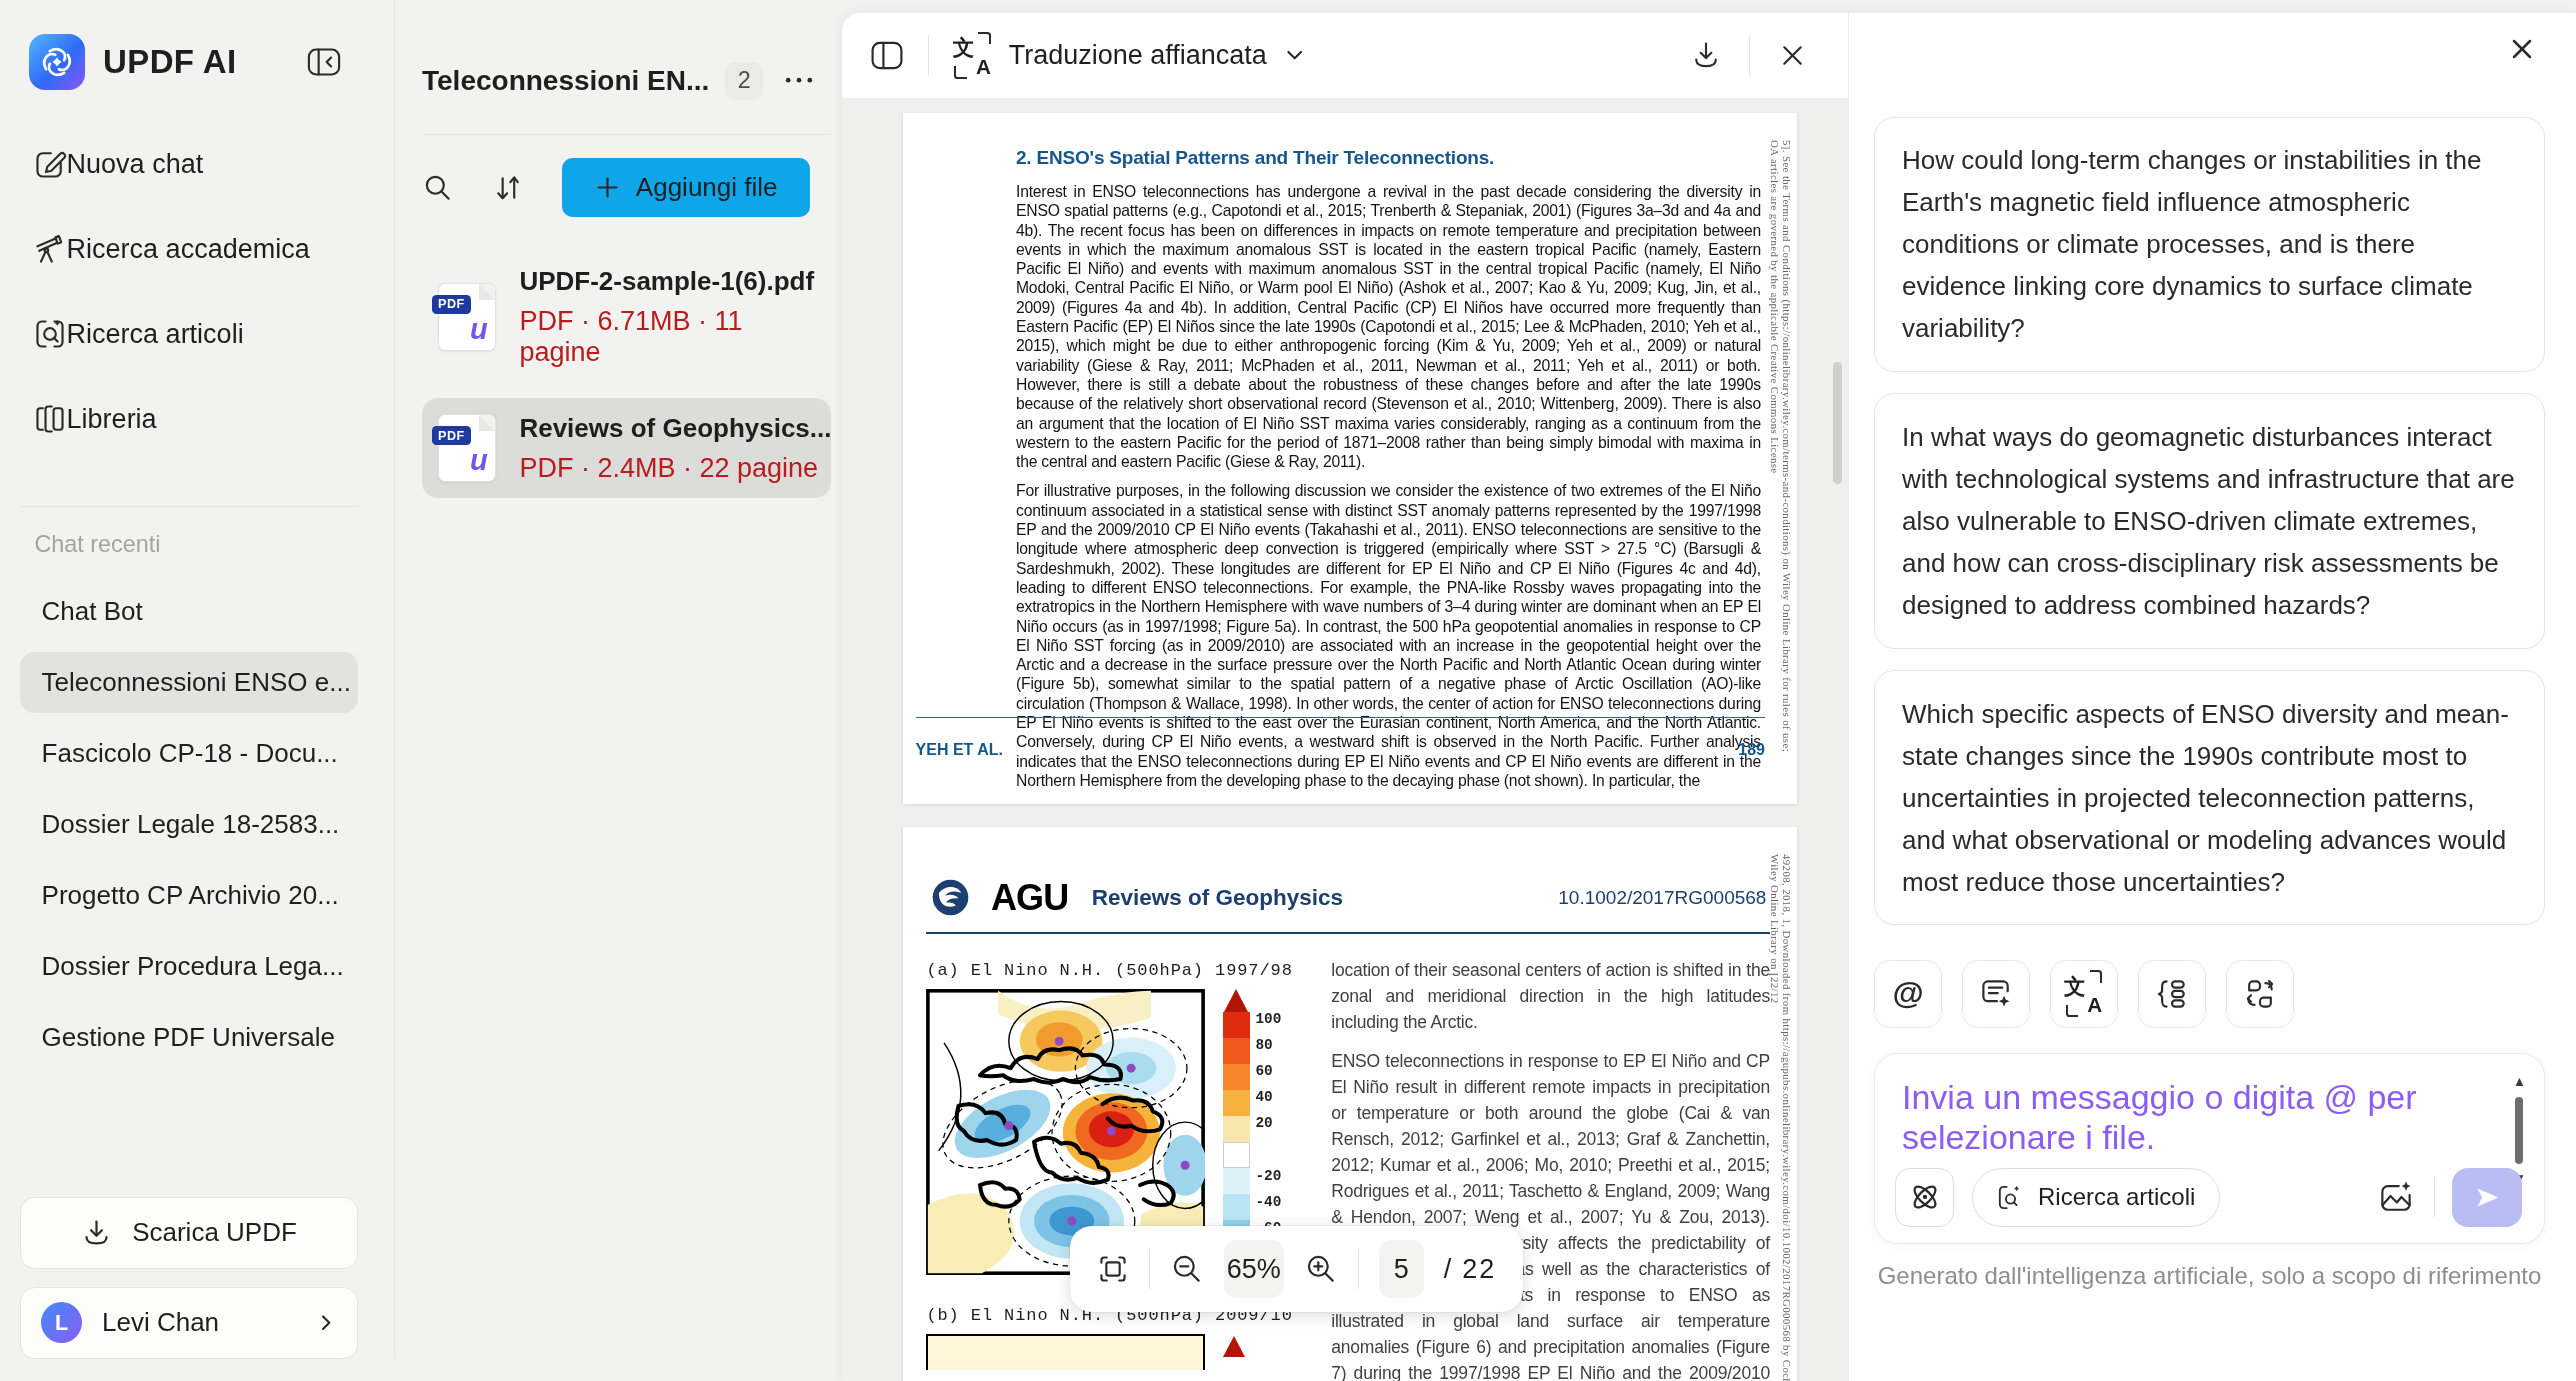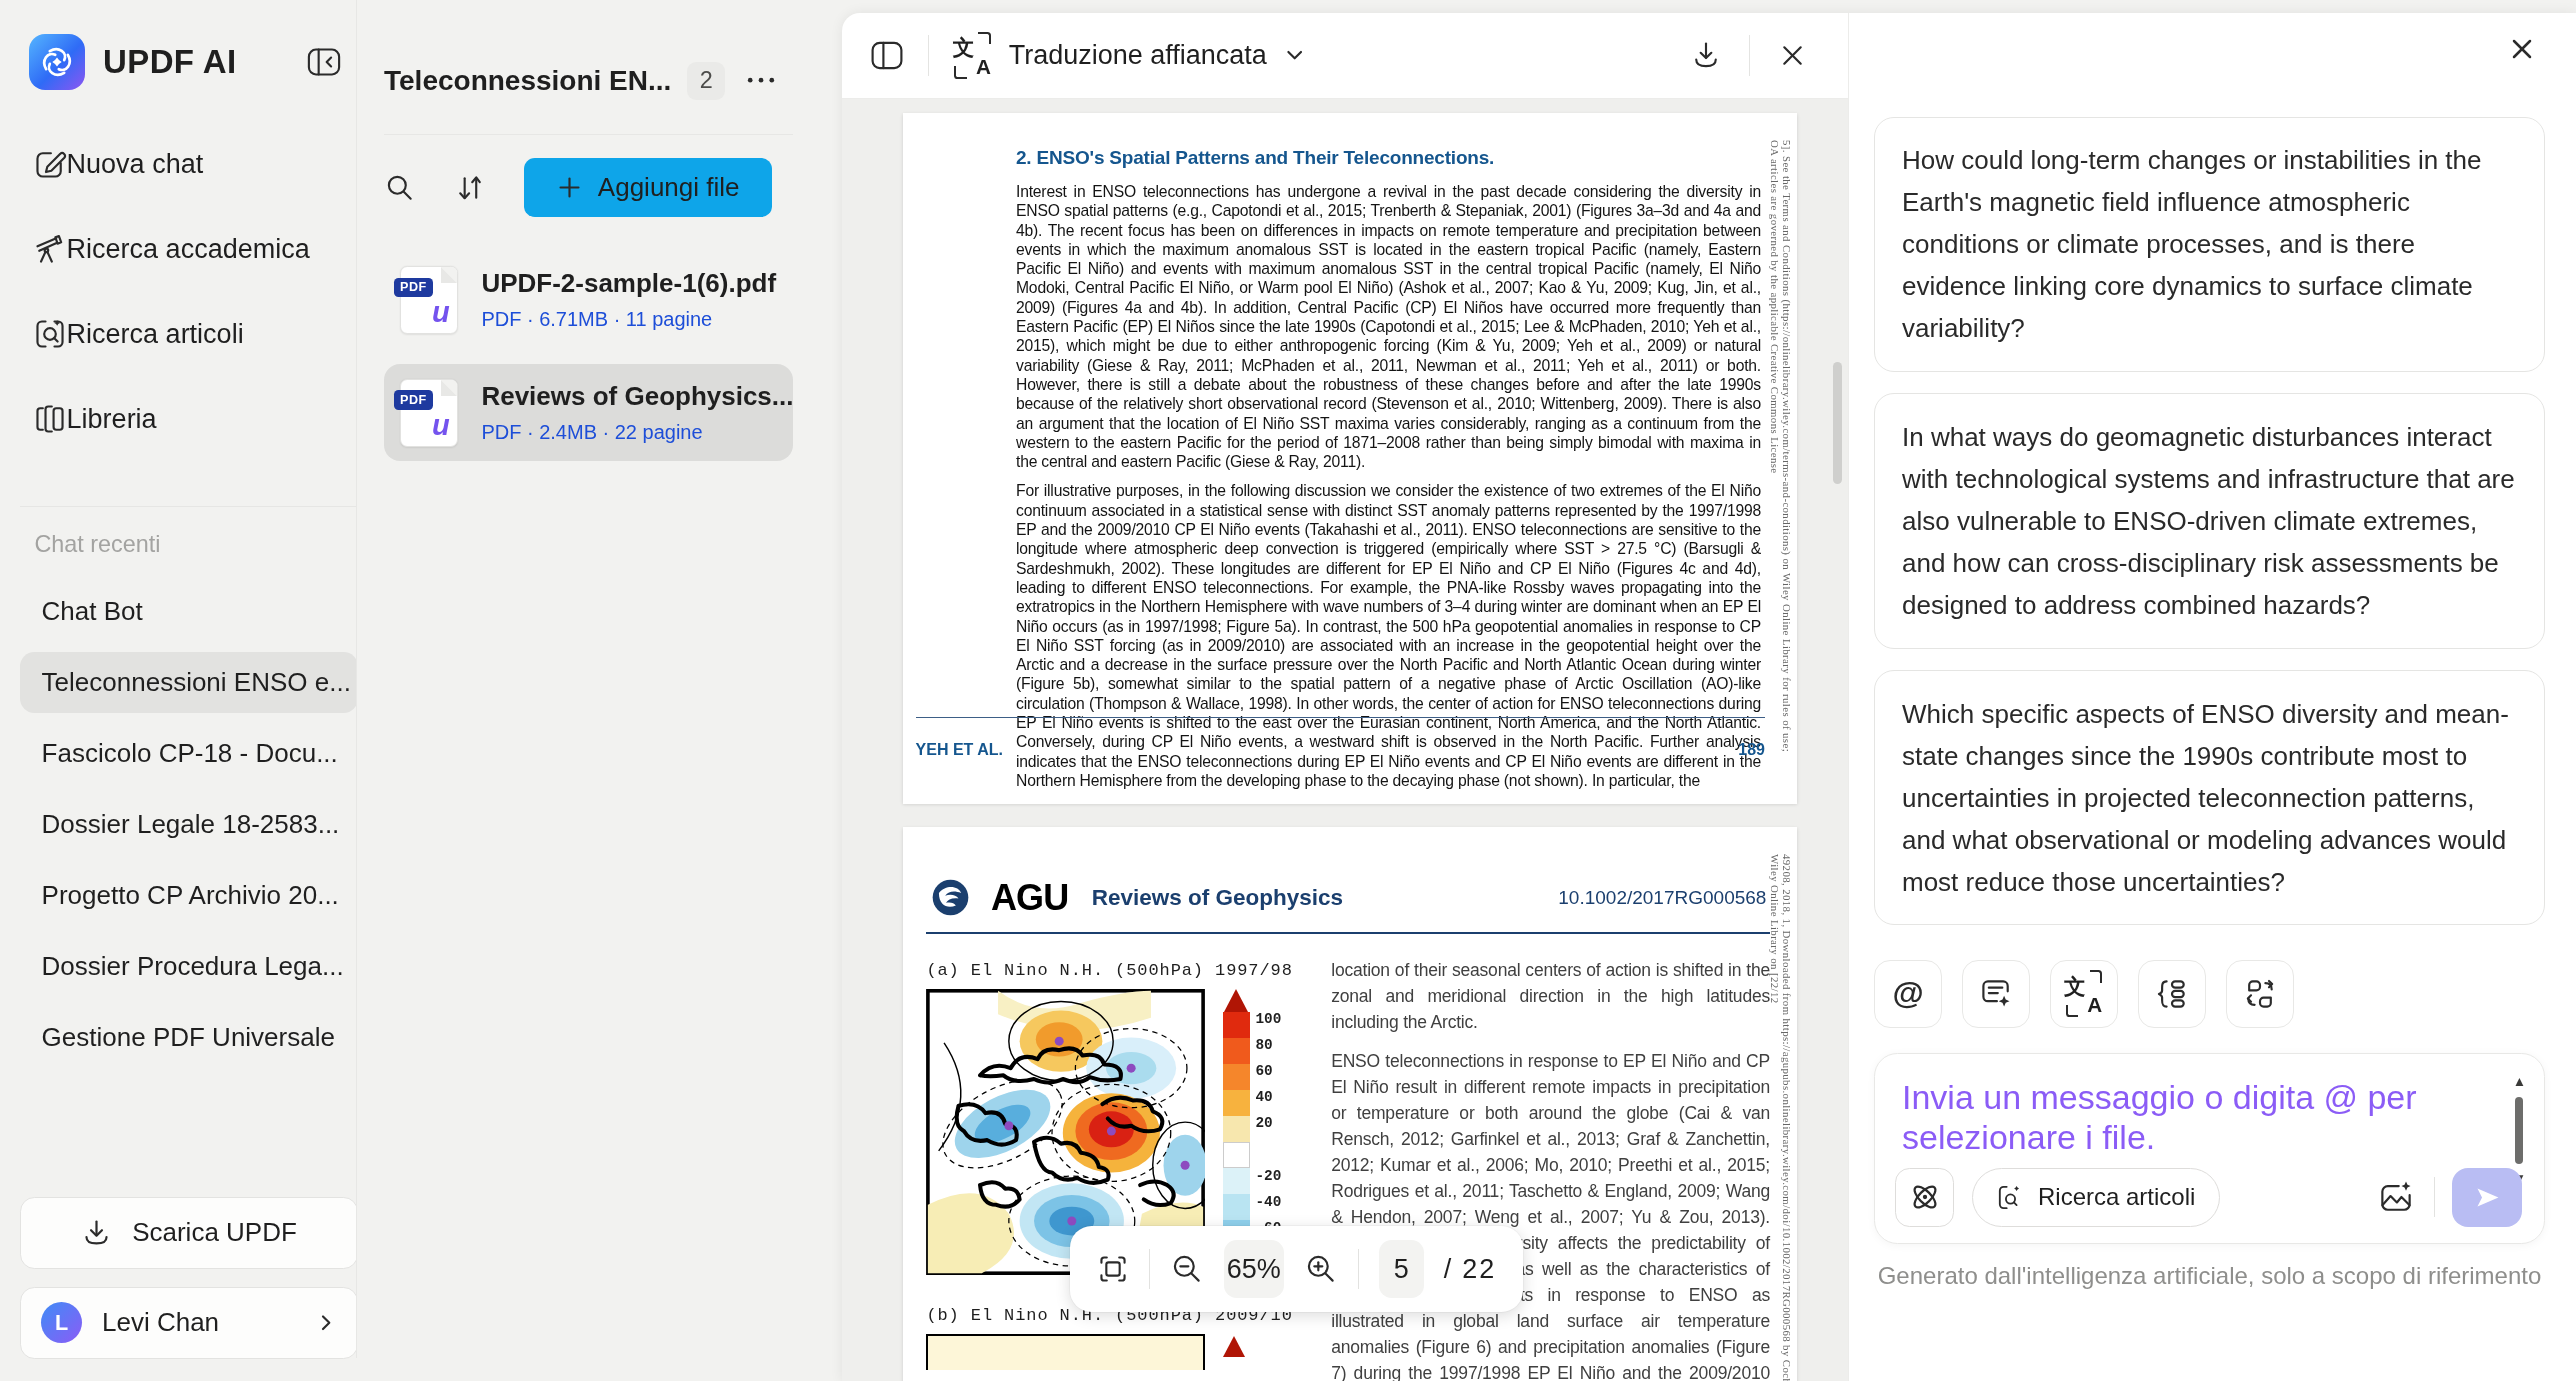--- a/index.html
+++ b/index.html
@@ -30,41 +30,41 @@
   .big-btn{height:72px;border:1.3px solid #e3e3e1;background:#fdfdfc;border-radius:14.4px;
     display:flex;align-items:center;font-size:26px;cursor:pointer}
   .dl-btn{justify-content:center;gap:20px;margin-bottom:18px}
   .user-btn{padding:0 20px;gap:20px}
   .avatar{width:41px;height:41px;border-radius:50%;flex:none;
     background:linear-gradient(135deg,#3f8cf6,#8b5cf6);color:#fff;font-size:21.6px;font-weight:700;
     display:flex;align-items:center;justify-content:center}
   .user-chevron{margin-left:auto}
 
   
-  .files-col{position:absolute;left:356px;top:0;width:464px;height:1358px;background:#f2f2f0;
+  .files-col{position:absolute;left:394px;top:0;width:464px;height:1358px;background:#f2f2f0;
     border-left:0.9px solid #e7e7e5;padding:0 27px}
   .files-header{height:135px;border-bottom:0.9px solid #e7e7e5;display:flex;align-items:center;padding-top:27px}
   .files-title{font-size:28px;font-weight:700;white-space:nowrap}
   .files-count{min-width:38px;height:38px;margin-left:16px;background:#eaeae8;border-radius:9px;
     display:flex;align-items:center;justify-content:center;font-size:23.4px;color:#4c4c4a}
   .files-menu{margin-left:18px;cursor:pointer;display:flex;align-items:center}
   .files-toolbar{display:flex;align-items:center;margin-top:23.4px;gap:38px}
   .add-file-btn{width:248px;height:59px;background:#0ea5e9;border-radius:10.8px;display:flex;
     align-items:center;justify-content:center;gap:14.4px;font-size:26px;cursor:pointer}
   .file-list{margin-top:34px}
   .file-item{display:flex;align-items:center;gap:23.4px;padding:14.4px 16px;border-radius:16px;margin-bottom:16px;cursor:pointer}
   .file-item.selected{background:#dcdcda}
   .file-ico{position:relative;width:58px;height:68px;background:#fff;border:0.9px solid #e2e2e0;border-radius:7.2px;flex:none;
     box-shadow:0 0.9px 1.8px rgba(0,0,0,.08)}
   .file-ico .fold{position:absolute;top:0;right:0;width:0;height:0;border-left:16px solid #e8e8e6;border-top:16px solid #f2f2f0;border-radius:0 5.4px 0 0}
   .file-ico .pdf-badge{position:absolute;left:-7.2px;top:10.8px;background:#1e3a9f;color:#fff;font-size:12.6px;
     font-weight:700;padding:2.7px 6.3px;border-radius:4.5px;letter-spacing:0.4px}
   .file-ico .u-mark{position:absolute;right:7.2px;bottom:3.6px;font-size:29px;font-weight:800;color:#7453ee;font-style:italic}
   .file-name{font-size:26px;font-weight:600;white-space:nowrap}
-  .file-meta{font-size:20px;color:#1d4ed8;margin-top:9px}
+  .file-meta{font-size:27px;color:#b91c1c;margin-top:9px}
 
   
   .sheet{position:absolute;left:842px;top:12.6px;right:0;bottom:0;background:#fff;
     border-top-left-radius:18px;box-shadow:0 0 12.6px rgba(0,0,0,.07);display:flex;overflow:hidden}
 
   
   .viewer{width:1007px;border-right:0.9px solid #ececea;display:flex;flex-direction:column}
   .viewer-header{height:86px;flex:none;border-bottom:0.9px solid #ececea;display:flex;align-items:center;
     padding:0 40px 0 27px;gap:23.4px}
   .vh-divider{width:0.9px;height:41px;background:#e4e4e2}

